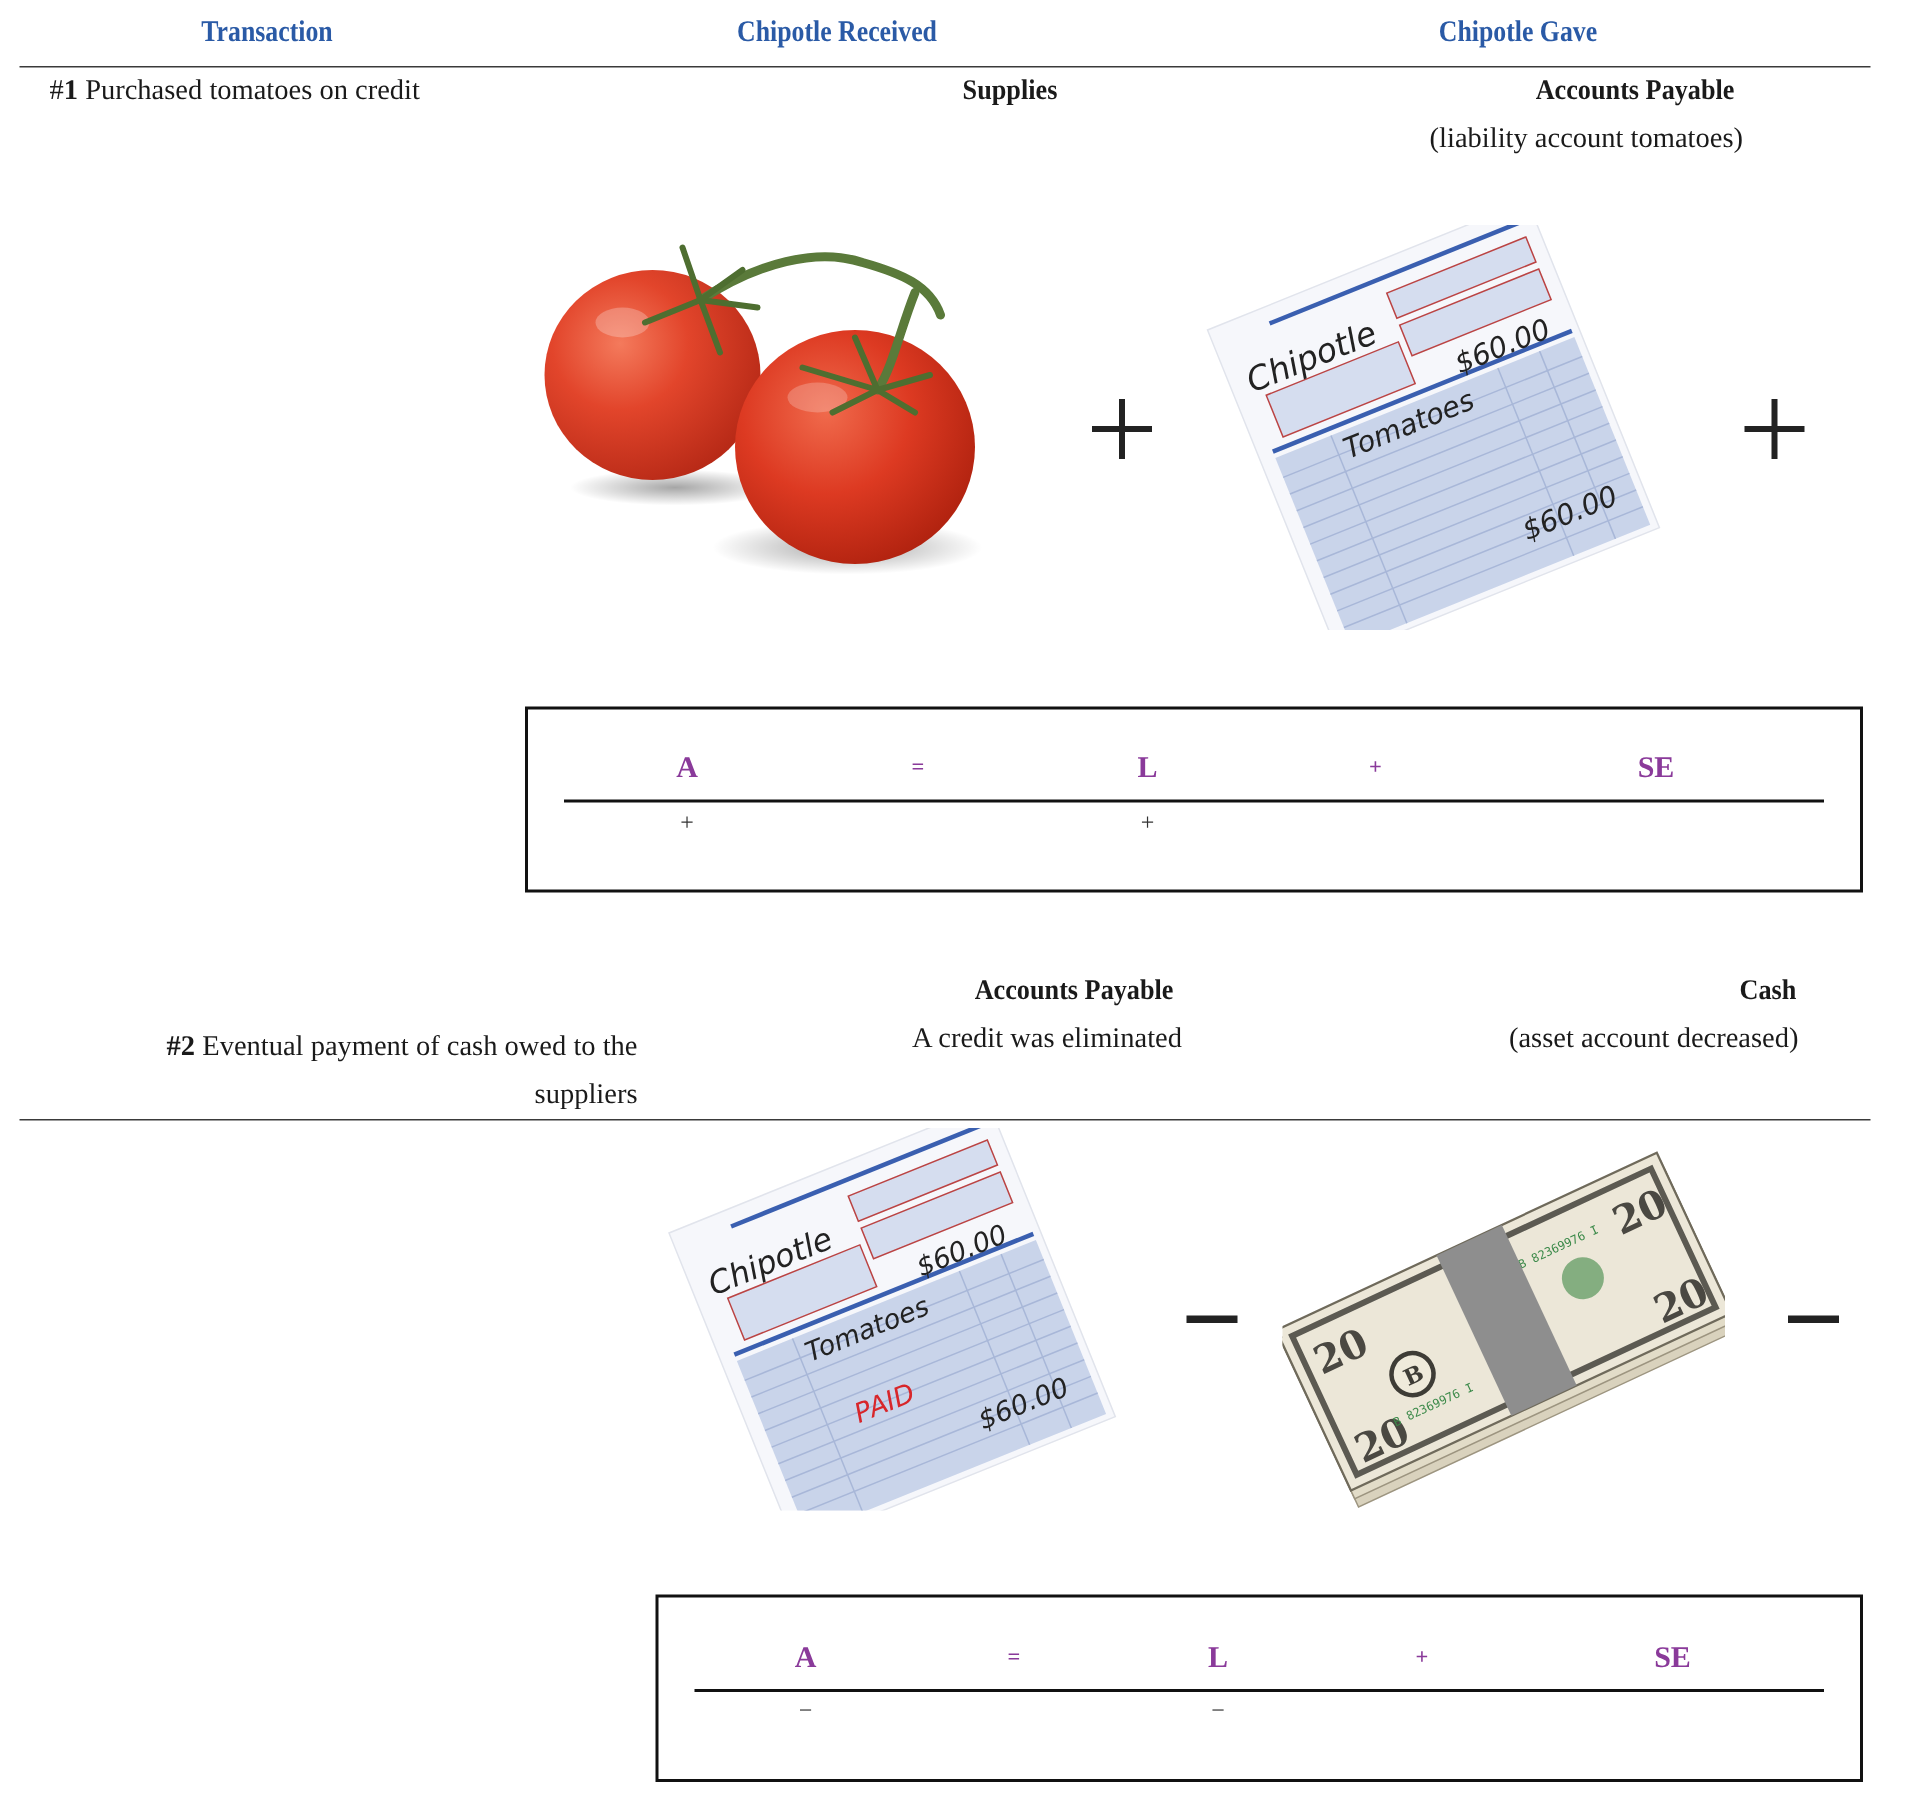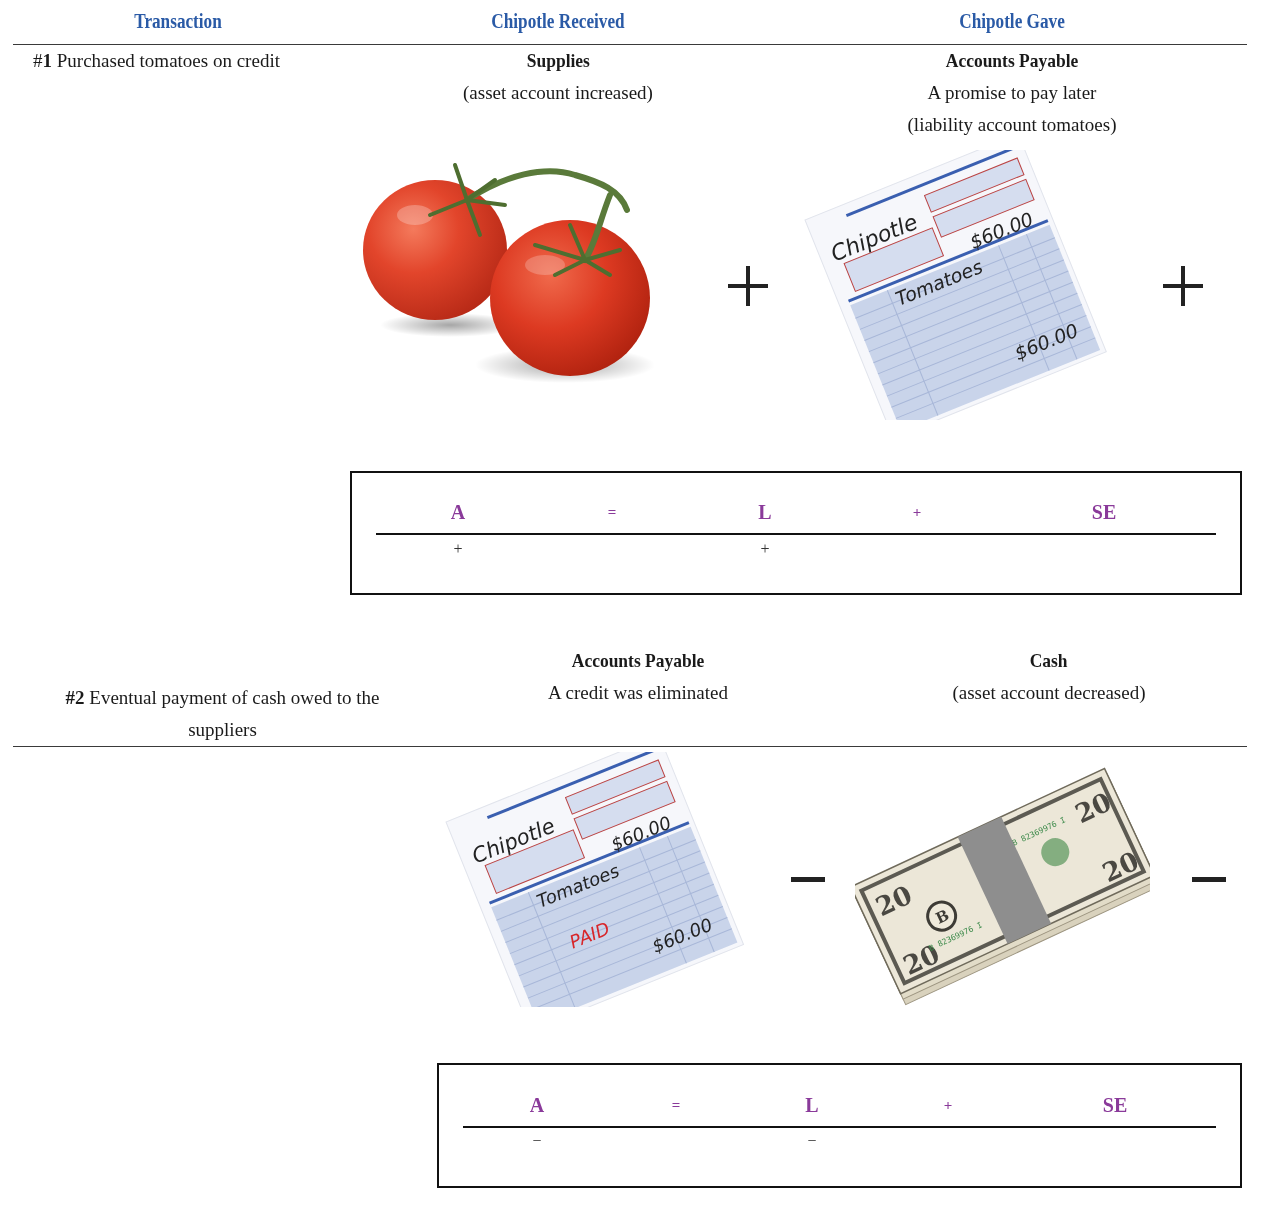--- a/index.html
+++ b/index.html
@@ -2,21 +2,21 @@
 <html><head>
   <meta charset="utf-8">
   <style>
     * { box-sizing: border-box; margin: 0; padding: 0; }
     html, body { width: 1282px; height: 1213px; background: #ffffff; overflow: hidden; }
     body { position: relative; font-family: "Liberation Serif", "DejaVu Serif", serif; color: #1a1a1a; }
 
     .abs { position: absolute; }
     .hdr { color: #2a5aa6; font-weight: bold; font-size: 20px; transform: scaleX(0.86); transform-origin: center; white-space: nowrap; text-align: center; }
     .rule { position: absolute; height: 1px; background: #3a3a3a; }
-    .txt { font-size: 19px; line-height: 32px; white-space: nowrap; text-align: center; }
+    .txt { font-size: 19px; line-height: 32px; white-space: nowrap; text-align: right; }
     .narrow-bold { font-weight: bold; display: inline-block; transform: scaleX(0.92); }
 
     .op { position: absolute; background: #222; }
 
     .eqbox { position: absolute; border: 2px solid #111; background: #fff; }
     .eqcell { position: absolute; color: #8a3a9a; font-weight: bold; font-size: 20px; text-align: center; transform: translateX(-50%); }
     .eqcell.small { font-size: 15px; }
     .eqline { position: absolute; height: 1.5px; background: #111; }
     .eqval { position: absolute; color: #333; font-size: 16px; transform: translateX(-50%); }
 
@@ -30,26 +30,24 @@
 <div class="abs hdr" style="left:912px; top:10px; width:200px;">Chipotle Gave</div>
 <div class="rule" style="left:13px; top:44px; width:1234px;"></div>
 
 <div class="abs txt" style="left:33px; top:45px; text-align:center;">
   <span><span>#</span><b>1</b></span>
   <span>Purchased tomatoes on credit</span>
 </div>
 
 <div class="abs" style="left:408px; top:45px; width:300px;">
   <div class="txt"><span class="narrow-bold">Supplies</span></div>
-  <div class="txt">(asset account increased)</div>
 </div>
 
 <div class="abs" style="left:862px; top:45px; width:300px;">
   <div class="txt"><span class="narrow-bold">Accounts Payable</span></div>
-  <div class="txt">A promise to pay later</div>
   <div class="txt">(liability account tomatoes)</div>
 </div>
 
 <div class="abs" style="left:355px; top:150px; width:300px; height:240px;">
   <svg width="300" height="240" viewBox="0 0 300 240">
     <defs>
       <radialGradient id="tg1" cx="35%" cy="35%" r="70%">
         <stop offset="0%" stop-color="#f47a5c"></stop>
         <stop offset="45%" stop-color="#e2452b"></stop>
         <stop offset="100%" stop-color="#b82a17"></stop>

